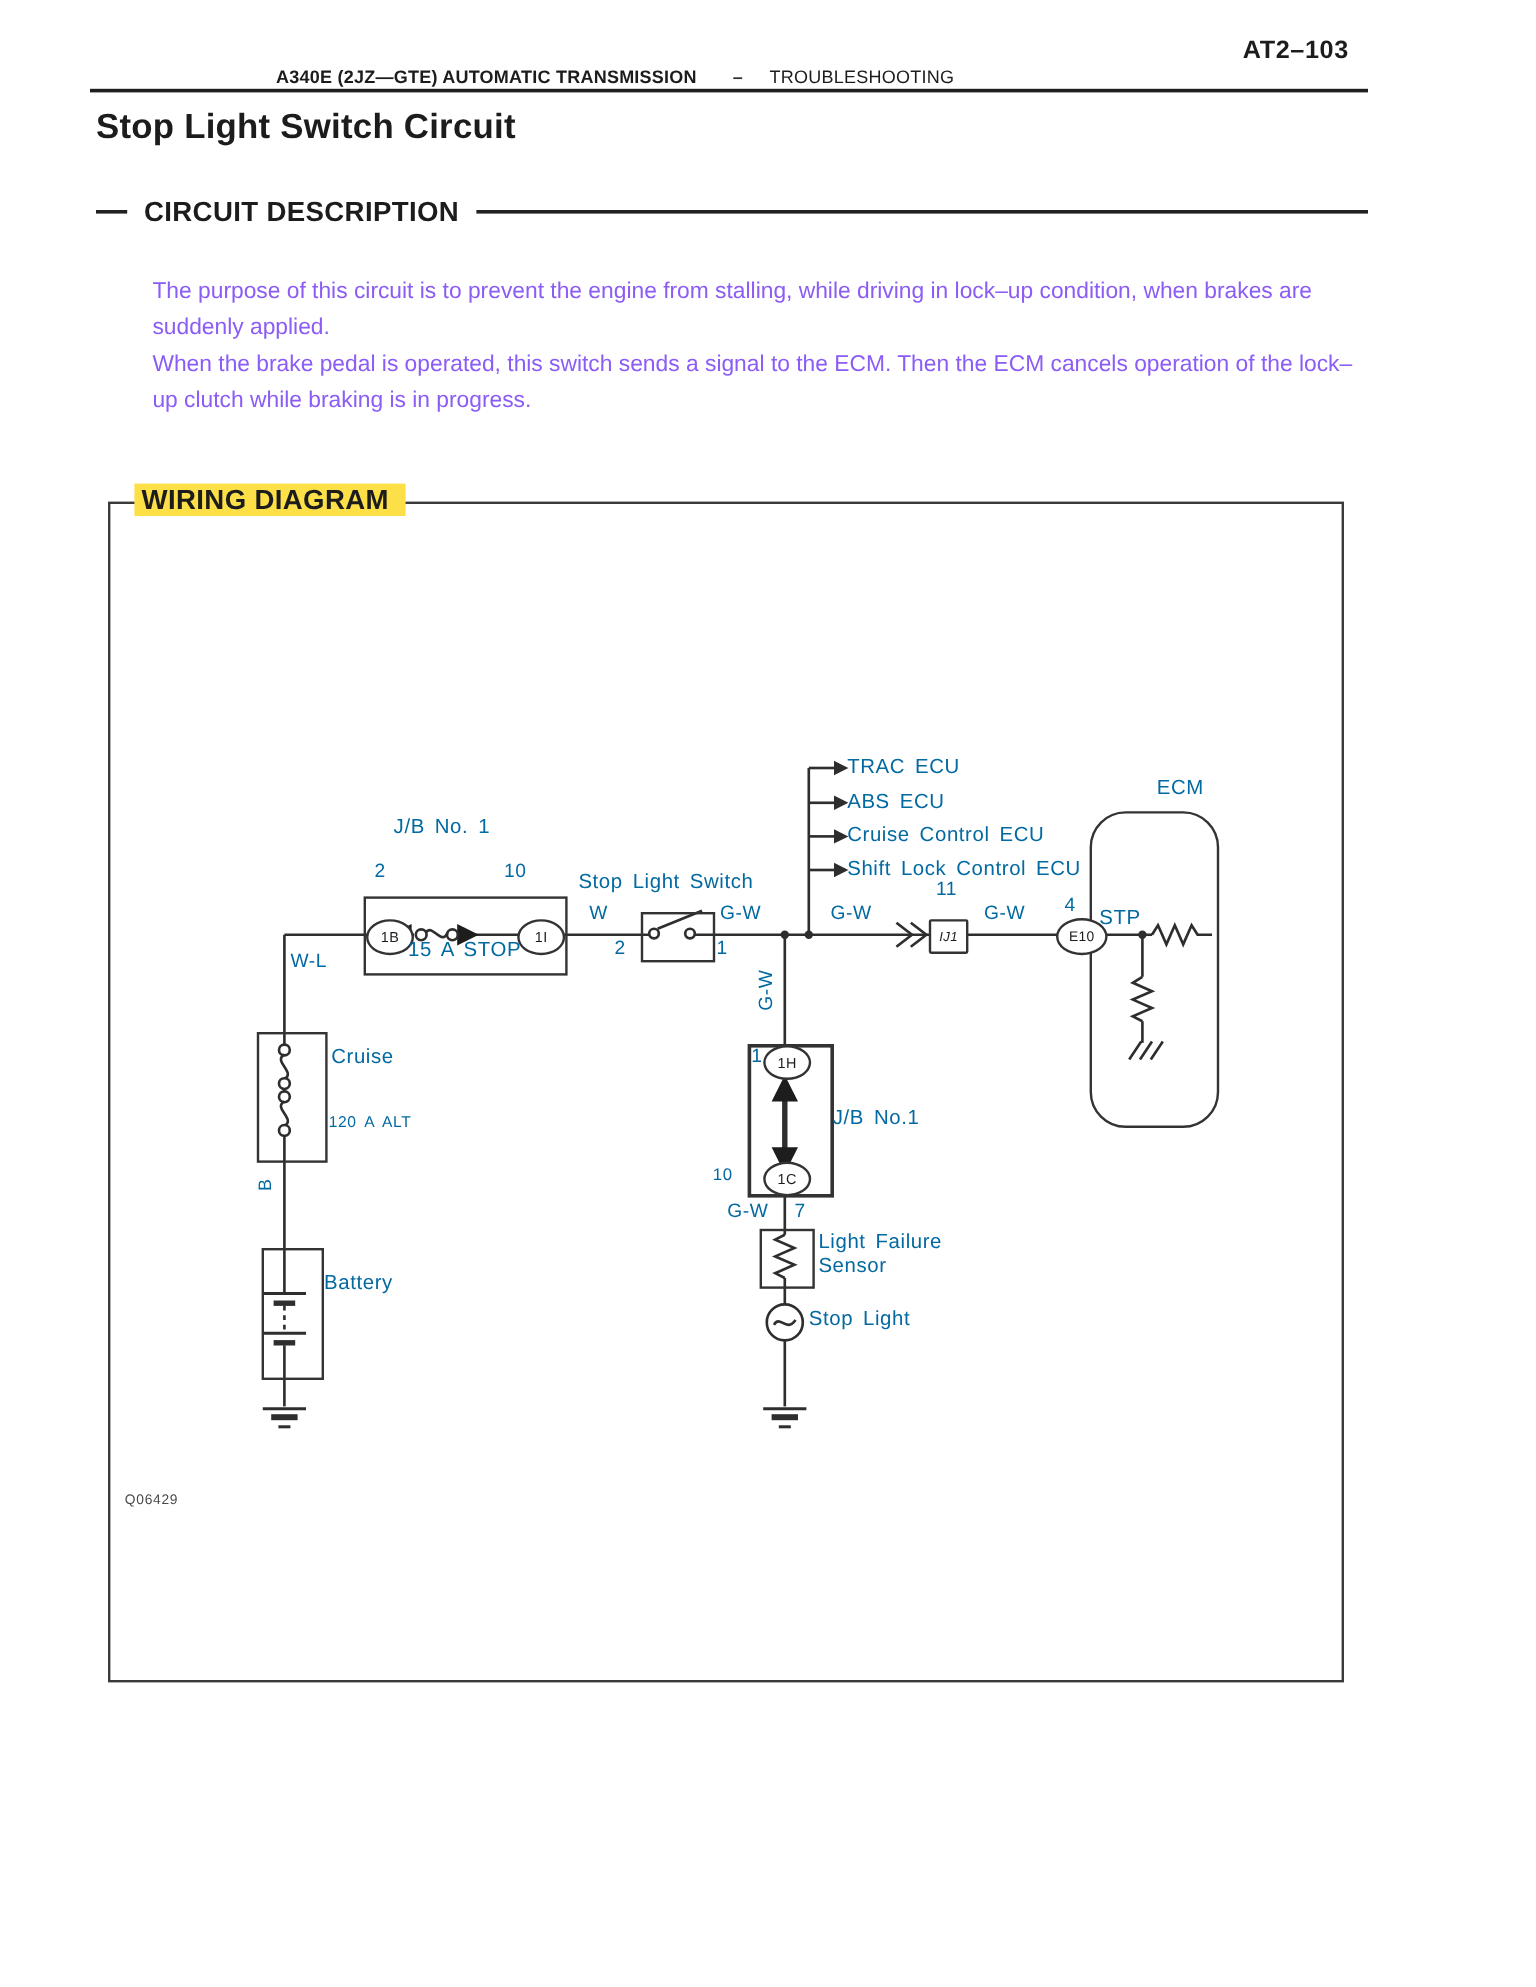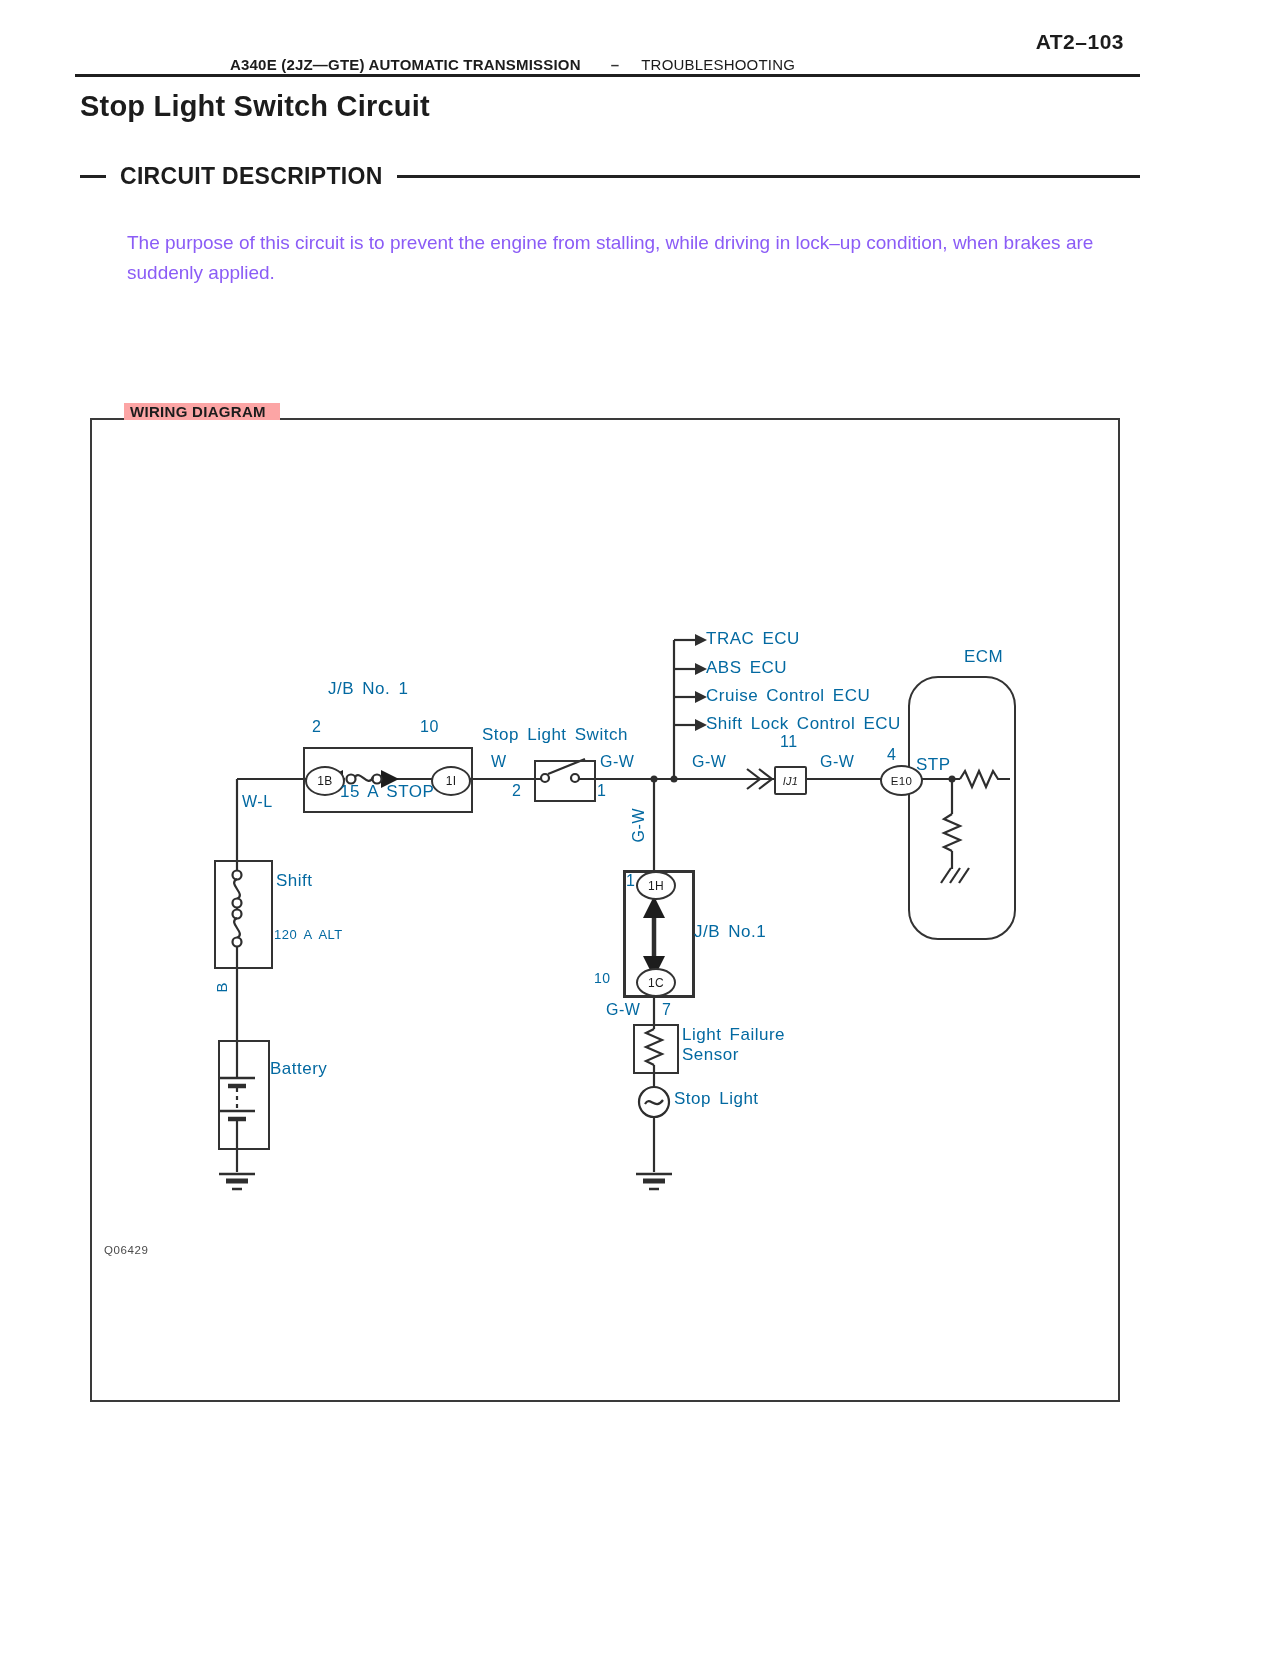--- a/index.html
+++ b/index.html
@@ -16,21 +16,21 @@
   .doc-title{position:absolute;top:90px;left:80px;font-size:29px;font-weight:bold;letter-spacing:.2px;}
   
   .sect-row{position:absolute;left:80px;width:1060px;display:flex;align-items:center;}
   .sect-row .dash{width:26px;height:3px;background:#222;flex:0 0 auto;}
   .sect-row .txt{font-size:23px;font-weight:bold;margin:0 14px;letter-spacing:.3px;white-space:nowrap;}
   .sect-row .rule{flex:1;height:3px;background:#222;}
   .body-text{position:absolute;top:228px;left:127px;width:1018px;font-size:19px;line-height:1.6;color:#8b5cf6;}
   .body-text p{margin:0;}
   
   .wd-box{position:absolute;left:90px;top:418px;width:1026px;height:980px;border:2px solid #3a3a3a;background:#fff;}
-  .wd-head{position:absolute;left:124px;top:403px;background:#fca5a5;padding:0 14px 0 6px;font-size:15px;font-weight:bold;letter-spacing:.3px;z-index:6;}
+  .wd-head{position:absolute;left:112px;top:403px;background:#fde047;padding:0 14px 0 6px;font-size:23px;font-weight:bold;letter-spacing:.3px;z-index:6;}
   .wd-box svg{position:absolute;left:0;top:0;z-index:1;}
   .bx{position:absolute;border:2px solid #333;z-index:2;background:transparent;}
   .conn{position:absolute;border:2px solid #333;border-radius:50%;background:#fff;z-index:3;
         display:flex;align-items:center;justify-content:center;font-size:12px;color:#1c1c1c;letter-spacing:.3px;}
   .conn.sq{border-radius:2px;}
   .lbl{position:absolute;font-size:16px;color:#0369a1;white-space:nowrap;letter-spacing:.5px;word-spacing:3px;z-index:4;line-height:1.1;}
   .pin{font-size:16px;}
   .vlbl{writing-mode:vertical-rl;transform:rotate(180deg);}
   .figcode{position:absolute;left:12px;top:824px;font-size:11.5px;color:#4a4a4a;letter-spacing:.6px;z-index:4;}
 </style>
@@ -44,20 +44,21 @@
 <div class="head-rule"></div>
 <div class="doc-title">Stop Light Switch Circuit</div>
 
 <div class="sect-row" style="top:163px;">
   <div class="dash"></div>
   <div class="txt">CIRCUIT DESCRIPTION</div>
   <div class="rule"></div>
 </div>
 <div class="body-text">
   <p>The purpose of this circuit is to prevent the engine from stalling, while driving in lock–up condition, when brakes are suddenly applied.</p>
+  <p>When the brake pedal is operated, this switch sends a signal to the ECM. Then the ECM cancels operation of the lock–up clutch while braking is in progress.</p>
 </div>
 
 <div class="wd-head">WIRING DIAGRAM</div>
 
 <div class="wd-box">
 
   <svg width="1026" height="980" viewBox="0 0 1026 980">
     <g stroke="#2e2e2e" stroke-width="2.2" fill="none">
 
       <g>
@@ -199,21 +200,21 @@
   <span class="lbl" style="left:728px;top:333px;">G-W</span>
   <span class="lbl pin" style="left:795px;top:326px;">4</span>
   <span class="lbl" style="left:824px;top:336px;font-size:17px;">STP</span>
   <span class="lbl" style="left:872px;top:228px;font-size:17px;">ECM</span>
 
   <span class="lbl" style="left:614px;top:210px;font-size:17px;">TRAC ECU</span>
   <span class="lbl" style="left:614px;top:239px;font-size:17px;">ABS ECU</span>
   <span class="lbl" style="left:614px;top:267px;font-size:17px;">Cruise Control ECU</span>
   <span class="lbl" style="left:614px;top:295px;font-size:17px;">Shift Lock Control ECU</span>
 
-  <span class="lbl" style="left:184px;top:452px;font-size:17px;">Shift</span>
+  <span class="lbl" style="left:184px;top:452px;font-size:17px;">Cruise</span>
   <span class="lbl" style="left:182px;top:508px;font-size:13px;">120 A ALT</span>
   <span class="lbl vlbl" style="left:122px;top:562px;font-size:15px;">B</span>
   <span class="lbl" style="left:178px;top:640px;font-size:17px;">Battery</span>
 
   <span class="lbl vlbl" style="left:538px;top:388px;">G-W</span>
   <span class="lbl" style="left:602px;top:503px;font-size:17px;">J/B No.1</span>
   <span class="lbl pin" style="left:534px;top:452px;">1</span>
   <span class="lbl pin" style="left:502px;top:551px;font-size:14px;">10</span>
   <span class="lbl" style="left:514px;top:581px;">G-W</span>
   <span class="lbl pin" style="left:570px;top:581px;">7</span>

